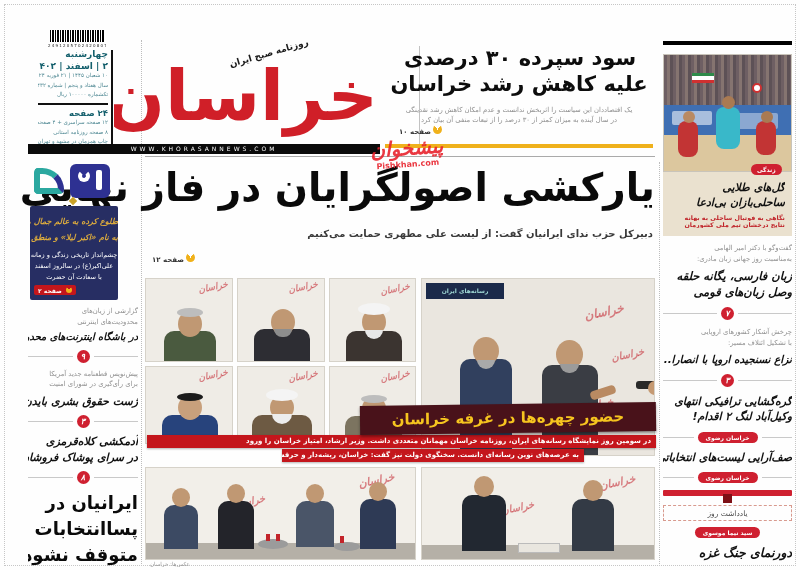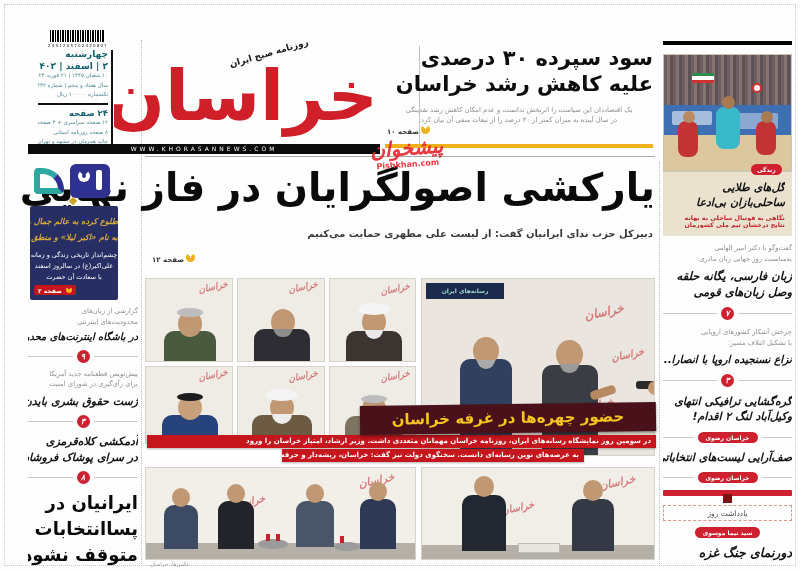--- a/index.html
+++ b/index.html
@@ -15,21 +15,21 @@
   .barcode-digits { font-size:4px; letter-spacing:1.2px; color:#222; text-align:center; direction:ltr; }
   .dateblock { color:#15606d; text-align:right; }
   .dateblock .big { font-size:9px; font-weight:bold; }
   .dateblock .sm { font-size:5.5px; color:#4f8893; line-height:1.75; }
   .dateblock hr { border:none; border-top:2px solid #111; margin:3px 0; }
   .masthead-title { font-size:70px; font-weight:bold; color:#d01f28; text-align:center; line-height:92px; letter-spacing:-2px; }
   .tagline { font-size:9px; font-weight:bold; color:#1a1a1a; transform:rotate(-16deg); }
   .webstrip { background:#0b0b0b; color:#fff; font-size:6px; letter-spacing:3px; text-align:center; line-height:10px; direction:ltr; }
 
   
-  .top-story-title { font-size:21px; font-weight:900; color:#0d0d0d; text-align:right; line-height:1.25; }
+  .top-story-title { font-size:21px; font-weight:900; color:#0d0d0d; text-align:center; line-height:1.25; }
   .lead { font-size:6.8px; color:#8d8d8d; text-align:center; line-height:1.6; }
   .yellowbar { background:#efb11c; }
   .pageref { font-size:7px; font-weight:bold; color:#333; white-space:nowrap; }
   .pac { display:inline-block; width:9px; height:9px; border-radius:50%; vertical-align:middle;
          background:conic-gradient(from 35deg,#f0b11a 0 290deg,transparent 290deg); margin-left:2px; }
 
   
   .main-headline { font-size:39px; font-weight:900; color:#0a0a0a; text-align:center; letter-spacing:-1px; white-space:nowrap; }
   .main-lead { font-size:10px; font-weight:bold; color:#3a3a3a; text-align:right; line-height:1.5; }
   .watermark { color:#e8232d; text-align:center; transform:rotate(-4deg); opacity:.9; z-index:9; }
@@ -106,21 +106,21 @@
 
   <div class="abs tagline" style="left:228px; top:48px;">روزنامه صبح ایران</div>
   <div class="abs masthead-title nowrap" style="left:114px; top:50px; width:264px; height:95px;">خراسان</div>
   <div class="abs webstrip nowrap" style="left:28px; top:144px; width:352px; height:10px;">WWW.KHORASANNEWS.COM</div>
 
   <div class="abs rtl" style="left:385px; top:45px; width:268px; height:103px;">
     <div class="top-story-title nowrap" style="padding-left:2px;">سود سپرده ۳۰ درصدی</div>
     <div class="top-story-title nowrap">علیه کاهش رشد خراسان</div>
     <div class="lead nowrap" style="margin-top:7px;">یک اقتصاددان این سیاست را اثربخش ندانست و عدم امکان کاهش رشد نقدینگی</div>
     <div class="lead nowrap">در سال آینده به میزان کمتر از ۳۰ درصد را از تبعات منفی آن بیان کرد</div>
-    <div class="abs" style="left:2px; bottom:10px;">
+    <div class="abs" style="left:14px; bottom:10px;">
       <span class="pac"></span><span class="pageref">صفحه ۱۰</span>
     </div>
     <div class="abs yellowbar" style="left:0; right:0; bottom:0; height:4.5px;"></div>
   </div>
 
   <div class="abs" style="left:145px; top:156px; width:510px; height:1px; background:#aaa;"></div>
   <div class="abs watermark" style="left:352px; top:136px; width:110px;">
     <div class="wm1 nowrap">پیشخوان</div>
     <div class="wm2 nowrap">Pishkhan.com</div>
   </div>

